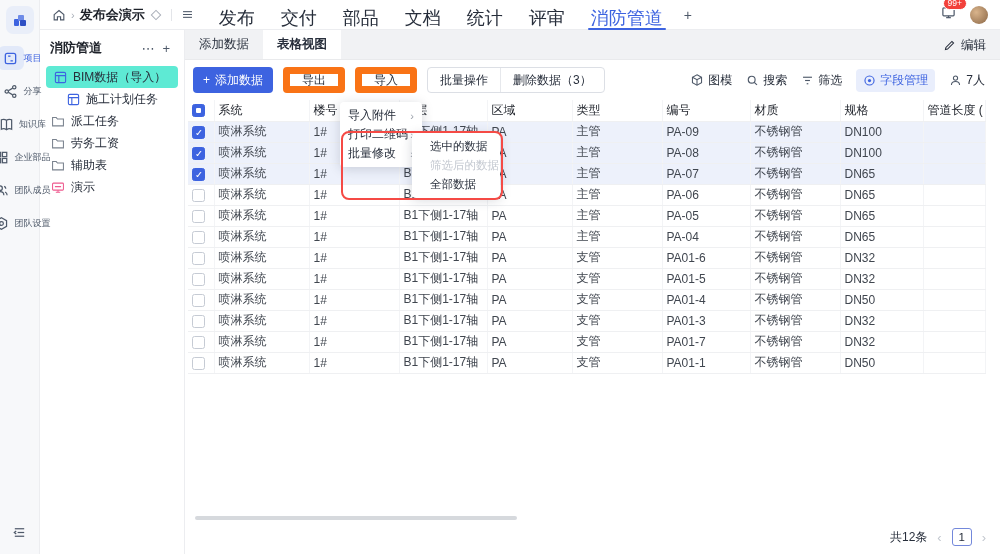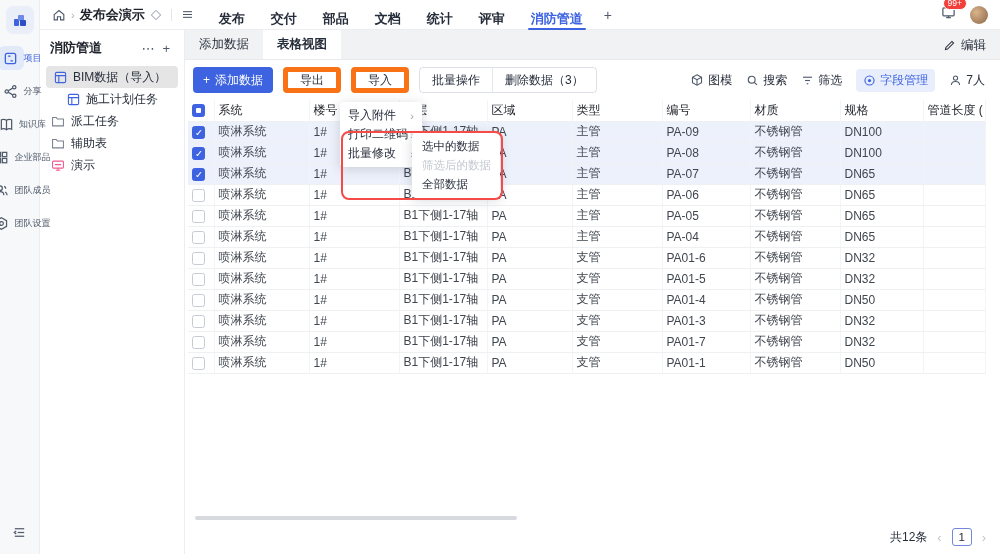--- a/index.html
+++ b/index.html
@@ -21,59 +21,59 @@
   .rail-bottom { margin-top:auto; margin-bottom:10px; cursor:pointer; }
 
   
   .topbar { position:absolute; left:40px; top:0; right:0; height:30px; background:#fff;
             border-bottom:1px solid #ECEDF0; display:flex; align-items:center; padding:0 12px; z-index:30; }
   .crumb { display:flex; align-items:center; gap:5px; }
   .crumb .sep { color:#A8AEB8; font-size:11px; }
   .crumb .pname { font-weight:bold; font-size:13px; color:#1D2129; }
   .crumb .divider { width:1px; height:12px; background:#E3E5E9; margin:0 4px; }
   .topnav { display:flex; align-items:center; margin-left:12px; height:30px; }
-  .topnav .tn { padding:4px 13px; height:30px; line-height:29px; font-size:13px; color:#272E3B; cursor:pointer; position:relative; white-space:nowrap;font-weight:bold; }
+  .topnav .tn { padding:4px 13px; height:30px; line-height:29px; font-size:18px; color:#272E3B; cursor:pointer; position:relative; white-space:nowrap; }
   .topnav .tn.active { color:#3D63E0; }
   .topnav .tn.active::after { content:""; position:absolute; left:10px; right:10px; bottom:0; height:2px; background:#3D63E0; border-radius:1px; }
   .tn-add { padding:0 8px; color:#4E5969; font-size:14px; cursor:pointer; }
   .topbar-right { margin-left:auto; display:flex; align-items:center; gap:14px; }
   .notif { position:relative; cursor:pointer; }
   .badge { position:absolute; top:-8px; right:-11px; background:#F2413B; color:#fff; font-size:8.5px;
            line-height:11px; padding:0 4px; border-radius:7px; border:1px solid #fff; }
   .avatar { width:18px; height:18px; border-radius:50%; cursor:pointer;
             background:radial-gradient(circle at 35% 35%, #D9B48C, #8A6645); }
 
   
   .sidebar { position:absolute; left:40px; top:30px; bottom:0; width:145px; background:#fff;
              border-right:1px solid #ECEDF0; z-index:20; }
   .sb-head { height:36px; display:flex; align-items:center; padding:0 10px; }
   .sb-title { font-size:13px; font-weight:bold; color:#1D2129; flex:1; }
   .sb-more,.sb-add { color:#4E5969; font-size:13px; padding:0 4px; cursor:pointer; }
   .tree { padding:0 6px; }
   .tree-item { height:22px; display:flex; align-items:center; gap:6px; padding:0 5px; border-radius:4px;
                font-size:12px; color:#272E3B; cursor:pointer; white-space:nowrap; overflow:hidden; }
   .tree-item.ind { padding-left:21px; }
-  .tree-item.selected { background:#e5e5e5;padding-left:8px; }
+  .tree-item.selected { background:#5eead4;padding-left:8px; }
   .sb-foot { position:absolute; left:0; right:0; bottom:0; height:30px; border-top:1px solid #ECEDF0;
              display:flex; align-items:center; gap:6px; padding:0 12px; font-size:12px; color:#272E3B;
              background:#fff; cursor:pointer; }
 
   
   .main { position:absolute; left:185px; top:30px; right:0; bottom:0; }
   .tabstrip { height:30px; background:#F1F2F4; border-bottom:1px solid #E9EAEC; display:flex; position:relative; }
   .tab { padding:0 14px; display:flex; align-items:center; font-size:12.5px; color:#272E3B; cursor:pointer; }
   .tab.active { background:#fff; font-weight:bold; }
   .edit-btn { position:absolute; right:14px; top:0; height:30px; display:flex; align-items:center; gap:5px;
               font-size:12.5px; color:#272E3B; cursor:pointer; }
   .content { position:absolute; left:0; right:0; top:30px; bottom:0; background:#fff; }
 
   .toolbar { position:absolute; left:0; right:0; top:0; height:40px; display:flex; align-items:center; padding:0 15px 0 8px; }
   .btn { height:26px; display:flex; align-items:center; font-size:12px; border-radius:4px; cursor:pointer; white-space:nowrap; }
   .btn-primary { background:#3D63E0; color:#fff; padding:0 10px; gap:5px; }
-  .btn-plain { border:5px solid #f97316; background:#fff; color:#272E3B; padding:0 12px; margin-left:10px; }
+  .btn-plain { border:7px solid #f97316; background:#fff; color:#272E3B; padding:0 12px; margin-left:10px; }
   .btn-group { display:flex; margin-left:10px; border:1px solid #DCDFE5; border-radius:4px; height:26px; align-items:stretch; }
   .btn-group .g { padding:0 12px; display:flex; align-items:center; font-size:12px; color:#272E3B; cursor:pointer; white-space:nowrap; }
   .btn-group .g + .g { border-left:1px solid #E6E8EC; }
   .tools { margin-left:auto; display:flex; align-items:center; gap:14px; }
   .tool { display:flex; align-items:center; gap:4px; font-size:12px; color:#272E3B; cursor:pointer; white-space:nowrap; }
   .tool.hl { background:#E9EEFC; color:#3D63E0; border-radius:4px; padding:3px 7px; }
 
   
   .table-wrap { position:absolute; left:3px; top:40px; }
   table { border-collapse:collapse; table-layout:fixed; width:797px; }
@@ -95,21 +95,21 @@
   .pg-num { width:20px; height:18px; border:1px solid #7388DB; border-radius:3px; display:flex;
             align-items:center; justify-content:center; font-size:11.5px; color:#272E3B; cursor:pointer; }
 
   
   .menu { position:absolute; left:155px; top:42px; width:82px; background:#fff; border-radius:4px;
           box-shadow:0 2px 12px rgba(30,40,60,0.18); padding:4px 0; z-index:50; }
   .menu-item { height:19px; display:flex; align-items:center; justify-content:space-between; padding:0 8px;
                font-size:12px; color:#272E3B; cursor:pointer; white-space:nowrap; }
   .menu-item .arr { color:#9AA0AA; font-size:11px; }
   .submenu { position:absolute; left:227px; top:73px; width:88px; background:#fff; border-radius:4px;
-             box-shadow:0 2px 12px rgba(30,40,60,0.18); padding:4px 0; z-index:55; }
+             box-shadow:0 2px 12px rgba(30,40,60,0.18); padding:4px 8px; z-index:55; }
   .submenu .menu-item { font-size:11.5px; padding:0 10px; justify-content:flex-start; }
   .menu-item.disabled { color:#C3C8D0; cursor:default; }
   .red-box { position:absolute; left:156px; top:71px; width:162px; height:69px; border:2px solid #F54A45;
              border-radius:8px; z-index:60; pointer-events:none; }
 </style>
 </head>
 <body>
 
 <div class="rail">
   <div class="logo">
@@ -270,20 +270,28 @@
         </span>
         <span>施工计划任务</span>
       </div>
       <div class="tree-item">
         <span style="display:flex">
           <svg width="14" height="13" viewBox="0 0 16 14" fill="none" stroke="#7A828E" stroke-width="1.2">
             <path d="M1.8 2.5 H6 L7.4 4.2 H14.2 V12 H1.8 Z"></path>
           </svg>
         </span>
         <span>派工任务</span>
+      </div>
+      <div class="tree-item">
+        <span style="display:flex">
+          <svg width="14" height="13" viewBox="0 0 16 14" fill="none" stroke="#7A828E" stroke-width="1.2">
+            <path d="M1.8 2.5 H6 L7.4 4.2 H14.2 V12 H1.8 Z"></path>
+          </svg>
+        </span>
+        <span>劳务工资</span>
       </div>
       <div class="tree-item">
         <span style="display:flex">
           <svg width="14" height="13" viewBox="0 0 16 14" fill="none" stroke="#7A828E" stroke-width="1.2">
             <path d="M1.8 2.5 H6 L7.4 4.2 H14.2 V12 H1.8 Z"></path>
           </svg>
         </span>
         <span>辅助表</span>
       </div>
       <div class="tree-item">

